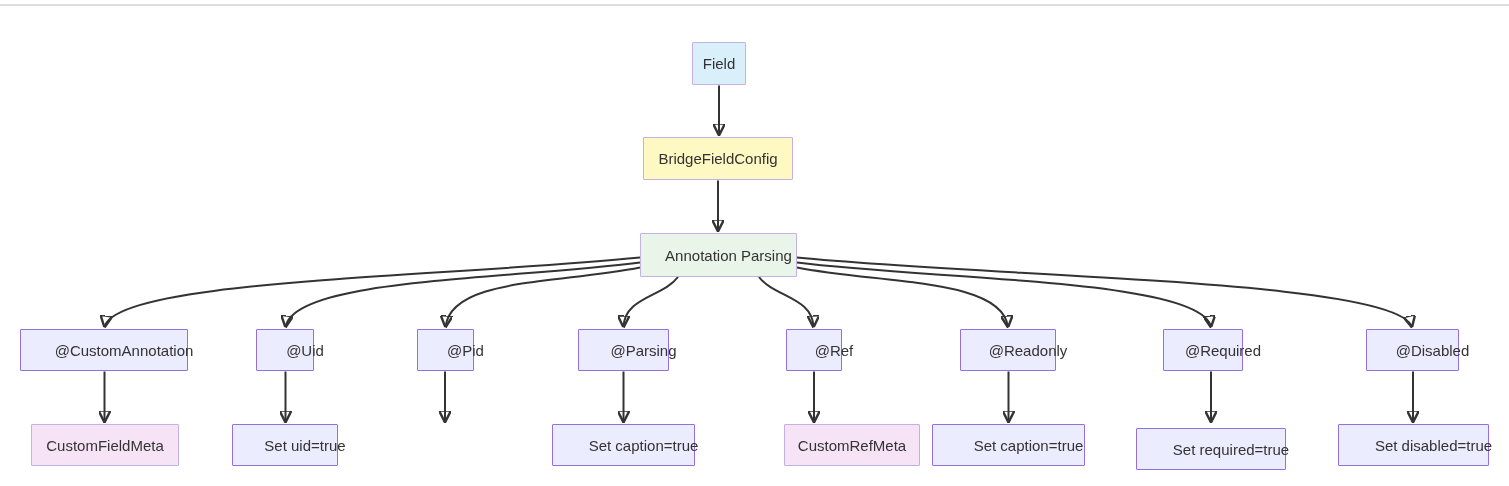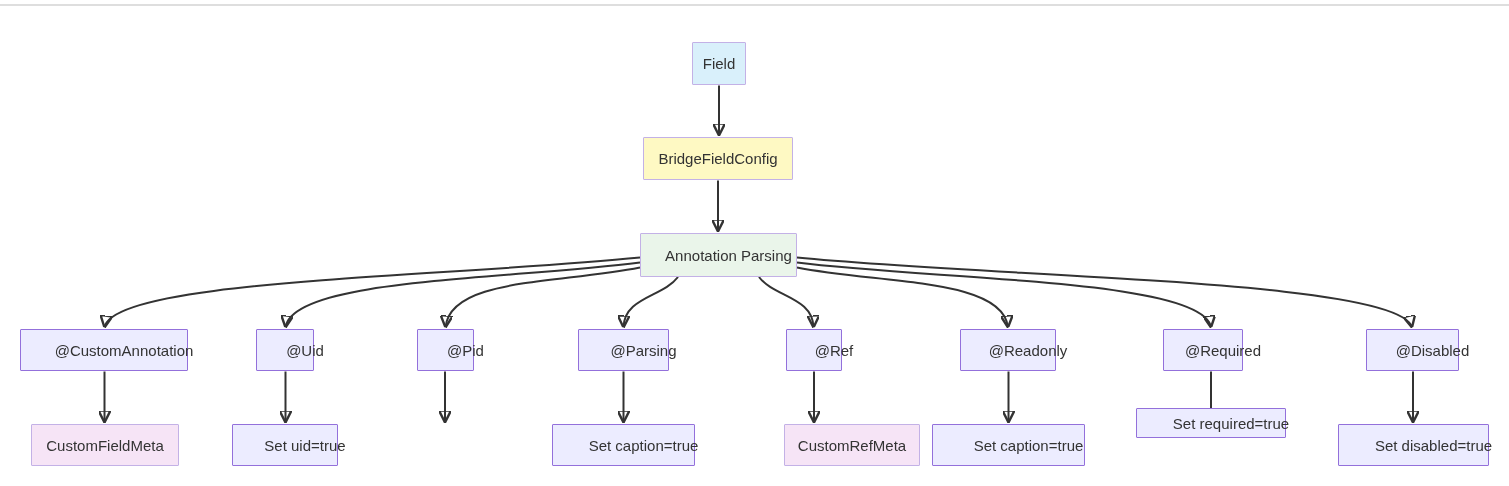--- a/index.html
+++ b/index.html
@@ -114,20 +114,20 @@
   </div>
   <div class="node fill-lavender" style="left:552px;top:424px;width:143px;height:42px">
     <span>Set caption=true</span>
   </div>
   <div class="node fill-pink" style="left:784px;top:424px;width:136px;height:42px">
     <span>CustomRefMeta</span>
   </div>
   <div class="node fill-lavender" style="left:932px;top:424px;width:153px;height:42px">
     <span>Set caption=true</span>
   </div>
-  <div class="node fill-lavender" style="left:1136px;top:408px;width:150px;height:30px">
+  <div class="node fill-lavender" style="left:1136px;top:428px;width:150px;height:42px">
     <span>Set required=true</span>
   </div>
   <div class="node fill-lavender" style="left:1338px;top:424px;width:151px;height:42px">
     <span>Set disabled=true</span>
   </div>
 
 </div>
 
 </body></html>

